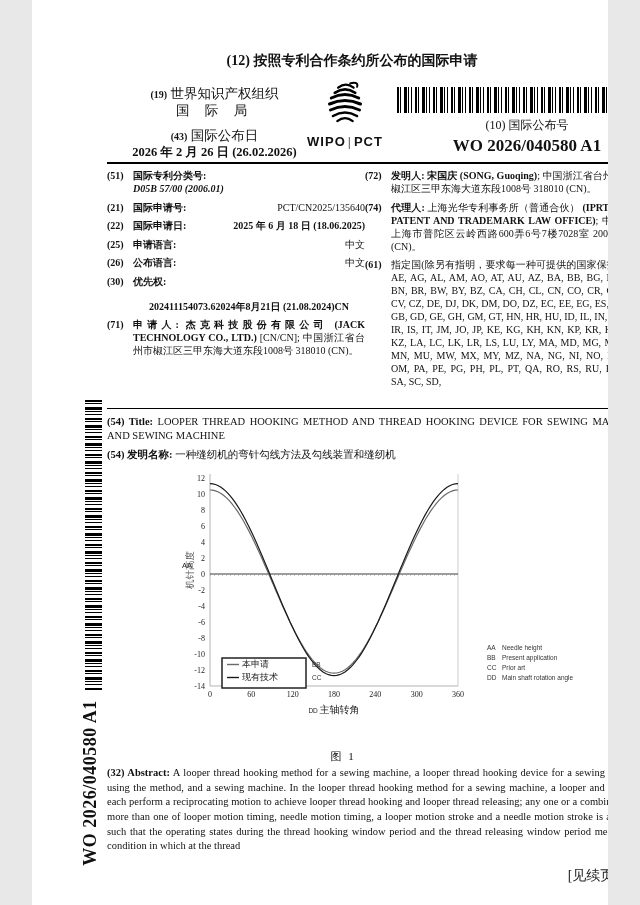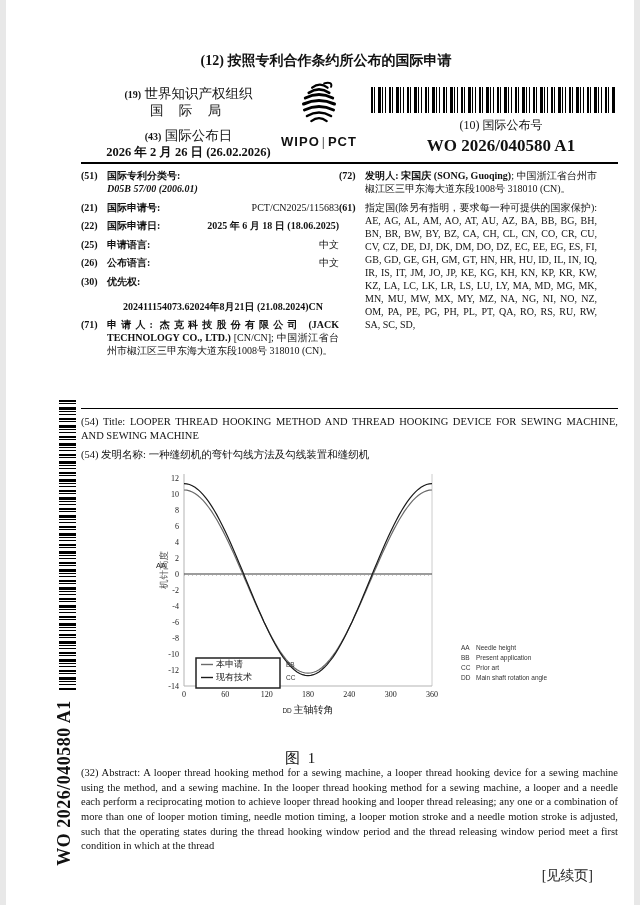--- a/index.html
+++ b/index.html
@@ -1,22 +1,22 @@
 <!DOCTYPE html>
 <html><head>
 <meta charset="utf-8">
 <style>
   html,body{margin:0;padding:0;background:#e8e8e8;}
   .page{
-    position:relative; width:628px; height:905px; background:#ffffff;
+    position:relative; width:576px; height:905px; background:#ffffff;
     font-family:"Liberation Serif", serif; color:#111; overflow:hidden;
     margin:0 auto;
   }
   .abs{position:absolute;}
-  .bold{font-weight:normal;}
+  .bold{font-weight:bold;}
 
   
   .pub-type{top:52px; left:0; width:640px; text-align:center; font-size:14px; font-weight:bold;}
   .org-block{top:86px; left:70px; width:225px; text-align:center; font-size:13.5px; line-height:1.25;}
   .org-block .num{font-size:10px; font-weight:bold;}
   .spaced{letter-spacing:6px;}
   .date-label{margin-top:8px;}
   .date-value{font-weight:bold; font-size:12.5px;}
 
   .logo-block{top:80px; left:272px; width:82px; text-align:center;}
@@ -68,21 +68,21 @@
   .title-en{top:415px; left:75px; width:537px; font-size:10.5px; line-height:1.35; text-align:justify;}
   .title-zh{top:448px; left:75px; width:537px; font-size:10.5px;}
 
   
   .chart-wrap{top:468px; left:130px; width:340px; height:258px;}
   .chart-key{
     top:643px; left:455px; width:170px;
     font-family:"Liberation Sans", sans-serif; font-size:6.5px; line-height:1.55; color:#333;
   }
   .chart-key .kc{display:inline-block; width:15px;}
-  .fig-caption{top:749px; left:155px; width:280px; text-align:center; font-size:15px; letter-spacing:2px;}
+  .fig-caption{top:749px; left:171px; width:280px; text-align:center; font-size:11px; letter-spacing:2px;}
 
   
   .abstract{top:766px; left:75px; width:537px; font-size:10.5px; line-height:1.4; text-align:justify;}
   .cont-note{top:867px; left:75px; width:512px; text-align:right; font-size:14px; color:#222;}
 </style>
 </head>
 <body>
 
 <div class="page">
 
@@ -132,21 +132,21 @@
     <div class="col">
       <div class="fld">
         <span class="num">(51)</span>
         <span class="lbl">国际专利分类号:</span><br>
         <span class="ipc-val">D05B 57/00 (2006.01)</span>
       </div>
       <div class="fld">
         <span class="num">(21)</span>
         <span class="row">
             <span class="lbl">国际申请号:</span>
-            <span>PCT/CN2025/115683</span>
+            <span>PCT/CN2025/135640</span>
           </span>
       </div>
       <div class="fld">
         <span class="num">(22)</span>
         <span class="row">
             <span class="lbl">国际申请日:</span>
             <span class="val-b">2025 年 6 月 18 日 (18.06.2025)</span>
           </span>
       </div>
       <div class="fld">
@@ -177,20 +177,26 @@
         <span class="lbl">申请人:</span>
         <span class="val-b">杰克科技股份有限公司 (JACK TECHNOLOGY CO., LTD.)</span><span> [CN/CN]; 中国浙江省台州市椒江区三甲东海大道东段1008号 318010 (CN)。</span>
       </div>
     </div>
 
     <div class="col">
       <div class="fld">
         <span class="num">(72)</span>
         <span class="lbl">发明人:</span>
         <span class="val-b">宋国庆 (SONG, Guoqing)</span><span>; 中国浙江省台州市椒江区三甲东海大道东段1008号 318010 (CN)。</span>
+      </div>
+      <div class="fld">
+        <span class="num">(74)</span>
+        <span class="lbl">代理人:</span>
+        <span>上海光华专利事务所（普通合伙）</span>
+        <span class="val-b">(IPRTOP PATENT AND TRADEMARK LAW OFFICE)</span><span>; 中国上海市普陀区云岭西路600弄6号7楼7028室 200333 (CN)。</span>
       </div>
       <div class="fld">
         <span class="num">(61)</span>
         <span>指定国(除另有指明，要求每一种可提供的国家保护): </span><span>AE, AG, AL, AM, AO, AT, AU, AZ, BA, BB, BG, BH, BN, BR, BW, BY, BZ, CA, CH, CL, CN, CO, CR, CU, CV, CZ, DE, DJ, DK, DM, DO, DZ, EC, EE, EG, ES, FI, GB, GD, GE, GH, GM, GT, HN, HR, HU, ID, IL, IN, IQ, IR, IS, IT, JM, JO, JP, KE, KG, KH, KN, KP, KR, KW, KZ, LA, LC, LK, LR, LS, LU, LY, MA, MD, MG, MK, MN, MU, MW, MX, MY, MZ, NA, NG, NI, NO, NZ, OM, PA, PE, PG, PH, PL, PT, QA, RO, RS, RU, RW, SA, SC, SD,</span>
       </div>
     </div>
   </div>
 
   <div class="abs barcode-v"></div>
   <div class="abs side-pubnum">WO 2026/040580 A1</div>

